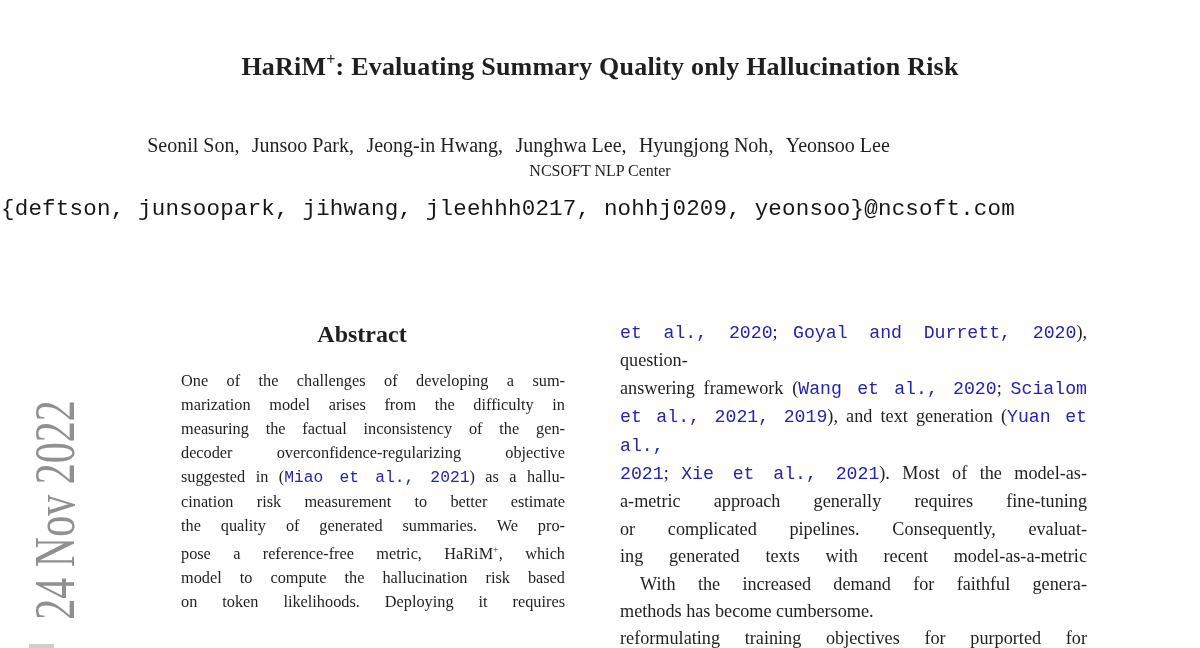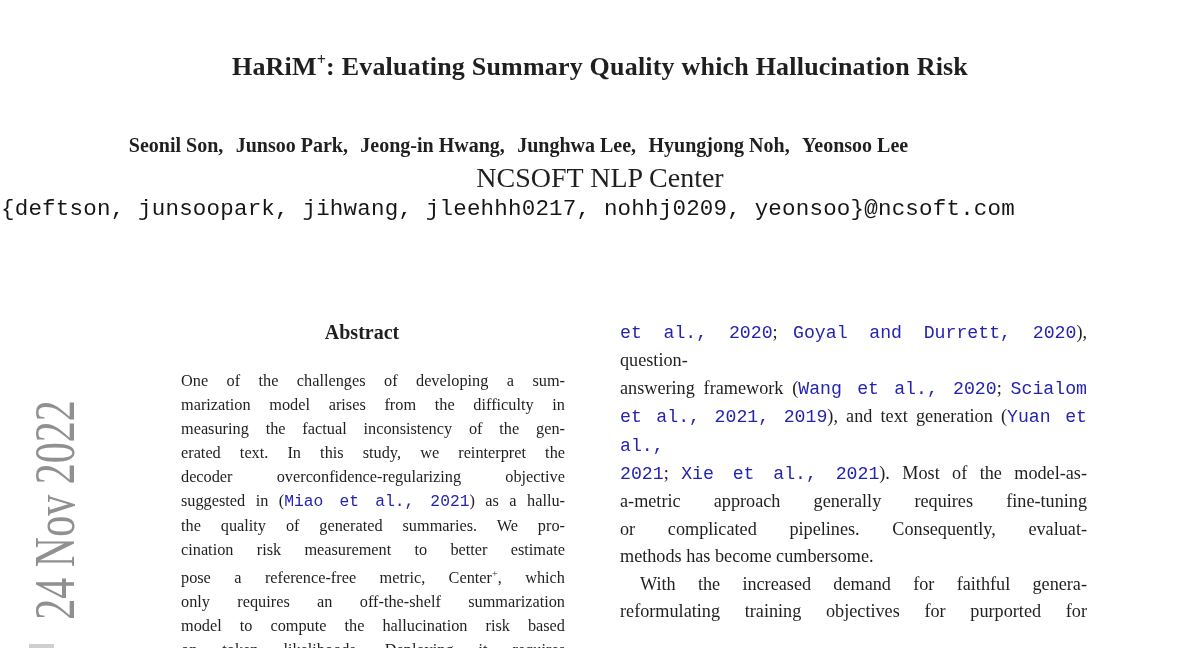--- a/index.html
+++ b/index.html
@@ -45,50 +45,50 @@
     font-weight:bold;
     font-size:26px;
     letter-spacing:.2px;
     white-space:nowrap;
   }
   .title sup{font-size:62%;}
   .authors{
     position:absolute;
     left:0; top:134px; width:1040px;
     text-align:center;
-    font-weight:bold;
+    font-weight:normal;
     font-size:20px;
     white-space:nowrap;
   }
   .author{margin-right:.15em;}
   .author:not(:last-child)::after{content:",";}
   .author:not(:last-child){margin-right:.62em;}
   .affiliation{
     position:absolute;
     left:0; top:162px; width:1200px;
     text-align:center;
-    font-size:28px;
+    font-size:16px;
   }
   .email{
     position:absolute;
     left:0; top:196px; width:1016px;
     text-align:center;
     font-family:"Liberation Mono", monospace;
     font-size:22.5px;
     letter-spacing:.2px;
     color:#161616;
     white-space:nowrap;
   }
   
   .abs-heading{
     position:absolute;
     left:150px; top:321px; width:424px;
     text-align:center;
     font-weight:bold;
-    font-size:20px;
+    font-size:24px;
   }
   .abs-body{
     position:absolute;
     left:181px; top:369px; width:384px;
     font-size:16.3px;
     line-height:24px;
   }
   .col-right{
     position:absolute;
     left:620px; top:319px; width:467px;
@@ -107,50 +107,49 @@
   .tl sup{font-size:62%;}
 </style>
 </head>
 <body>
 
 <div class="page">
 
   <div class="watermark">24 Nov 2022</div>
   <div class="wm-frag"></div>
 
-  <h1 class="title"><span>HaRiM</span><sup>+</sup><span>: Evaluating Summary Quality which Hallucination Risk</span></h1>
+  <h1 class="title"><span>HaRiM</span><sup>+</sup><span>: Evaluating Summary Quality only Hallucination Risk</span></h1>
 
   <div class="authors" id="authors"><span class="author">Seonil Son</span><span class="author">Junsoo Park</span><span class="author">Jeong-in Hwang</span><span class="author">Junghwa Lee</span><span class="author">Hyungjong Noh</span><span class="author">Yeonsoo Lee</span></div>
 
   <div class="affiliation">NCSOFT NLP Center</div>
 
   <div class="email">{deftson, junsoopark, jihwang, jleehhh0217, nohhj0209, yeonsoo}@ncsoft.com</div>
 
   <div class="abs-heading">Abstract</div>
 
   <div class="abs-body" id="abs-lines">
       <div class="tl"><span>One of the challenges of developing a sum-</span></div>
       <div class="tl"><span>marization model arises from the difficulty in</span></div>
       <div class="tl"><span>measuring the factual inconsistency of the gen-</span></div>
-      <div class="tl"><span>erated text. In this study, we reinterpret the</span></div>
       <div class="tl"><span>decoder overconfidence-regularizing objective</span></div>
       <div class="tl"><span>suggested in (</span><span class="cite">Miao et al., 2021</span><span>) as a hallu-</span></div>
+      <div class="tl"><span>cination risk measurement to better estimate</span></div>
       <div class="tl"><span>the quality of generated summaries. We pro-</span></div>
-      <div class="tl"><span>cination risk measurement to better estimate</span></div>
-      <div class="tl"><span>pose a reference-free metric, Center</span><sup>+</sup><span>, which</span></div>
-      <div class="tl"><span>only requires an off-the-shelf summarization</span></div>
+      <div class="tl"><span>pose a reference-free metric, HaRiM</span><sup>+</sup><span>, which</span></div>
       <div class="tl"><span>model to compute the hallucination risk based</span></div>
       <div class="tl"><span>on token likelihoods. Deploying it requires</span></div>
     </div>
 
   <div class="col-right" id="right-lines">
       <div class="tl"><span class="cite">et al., 2020</span><span>; </span><span class="cite">Goyal and Durrett, 2020</span><span>), question-</span></div>
       <div class="tl"><span>answering framework (</span><span class="cite">Wang et al., 2020</span><span>; </span><span class="cite">Scialom</span></div>
       <div class="tl"><span class="cite">et al., 2021, 2019</span><span>), and text generation (</span><span class="cite">Yuan et al.,</span></div>
       <div class="tl"><span class="cite">2021</span><span>; </span><span class="cite">Xie et al., 2021</span><span>). Most of the model-as-</span></div>
       <div class="tl"><span>a-metric approach generally requires fine-tuning</span></div>
       <div class="tl"><span>or complicated pipelines. Consequently, evaluat-</span></div>
+      <div class="tl"><span>ing generated texts with recent model-as-a-metric</span></div>
+      <div class="tl ind"><span>With the increased demand for faithful genera-</span></div>
       <div class="tl nj"><span>methods has become cumbersome.</span></div>
-      <div class="tl ind"><span>With the increased demand for faithful genera-</span></div>
       <div class="tl"><span>reformulating training objectives for purported for</span></div>
     </div>
 
 </div>
 
 </body></html>

